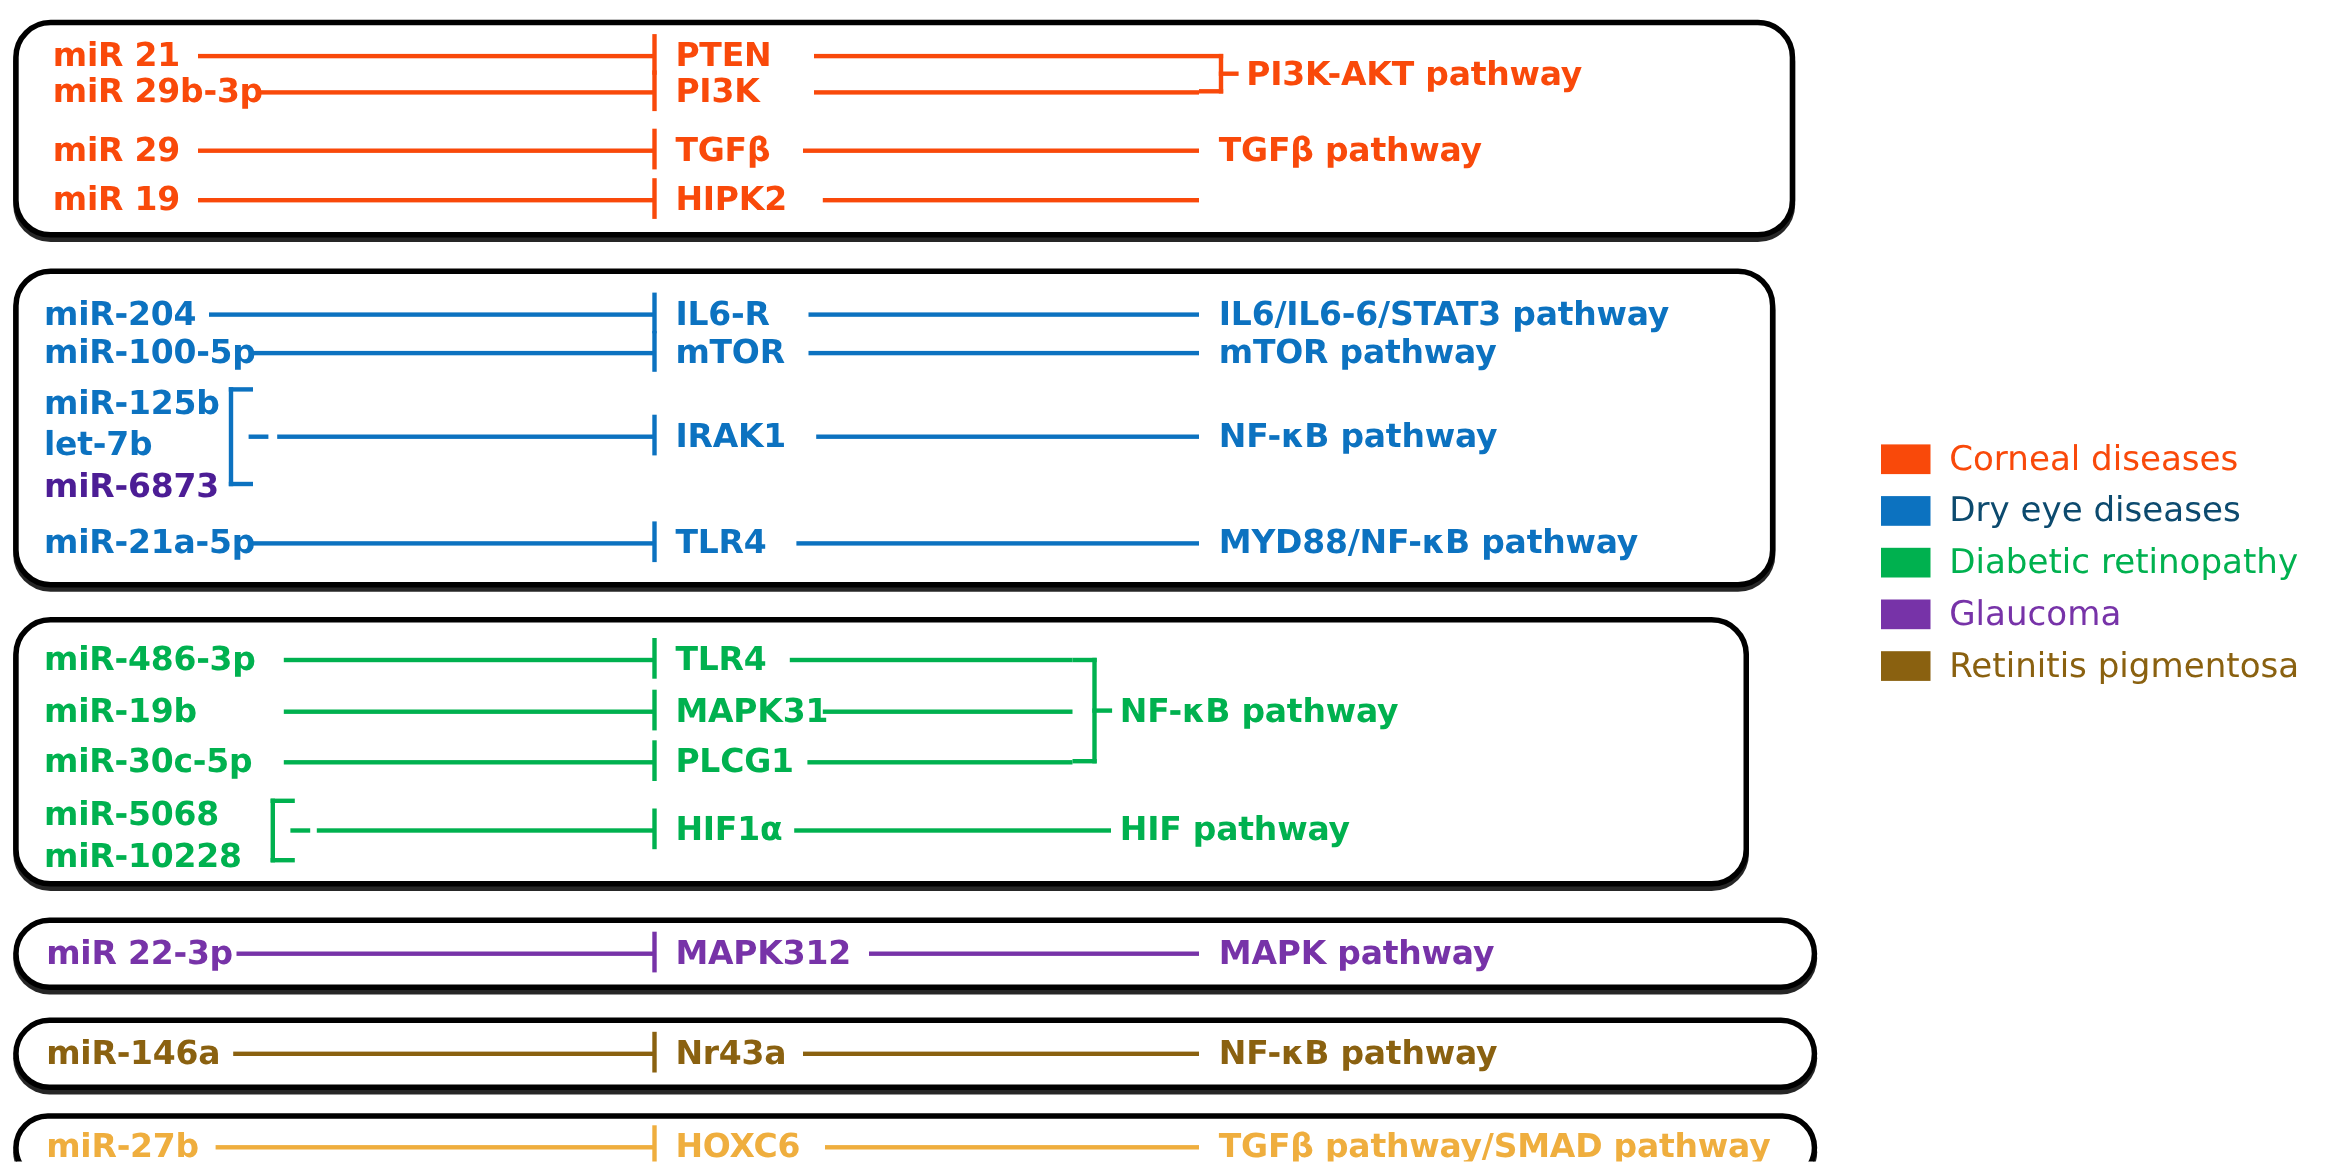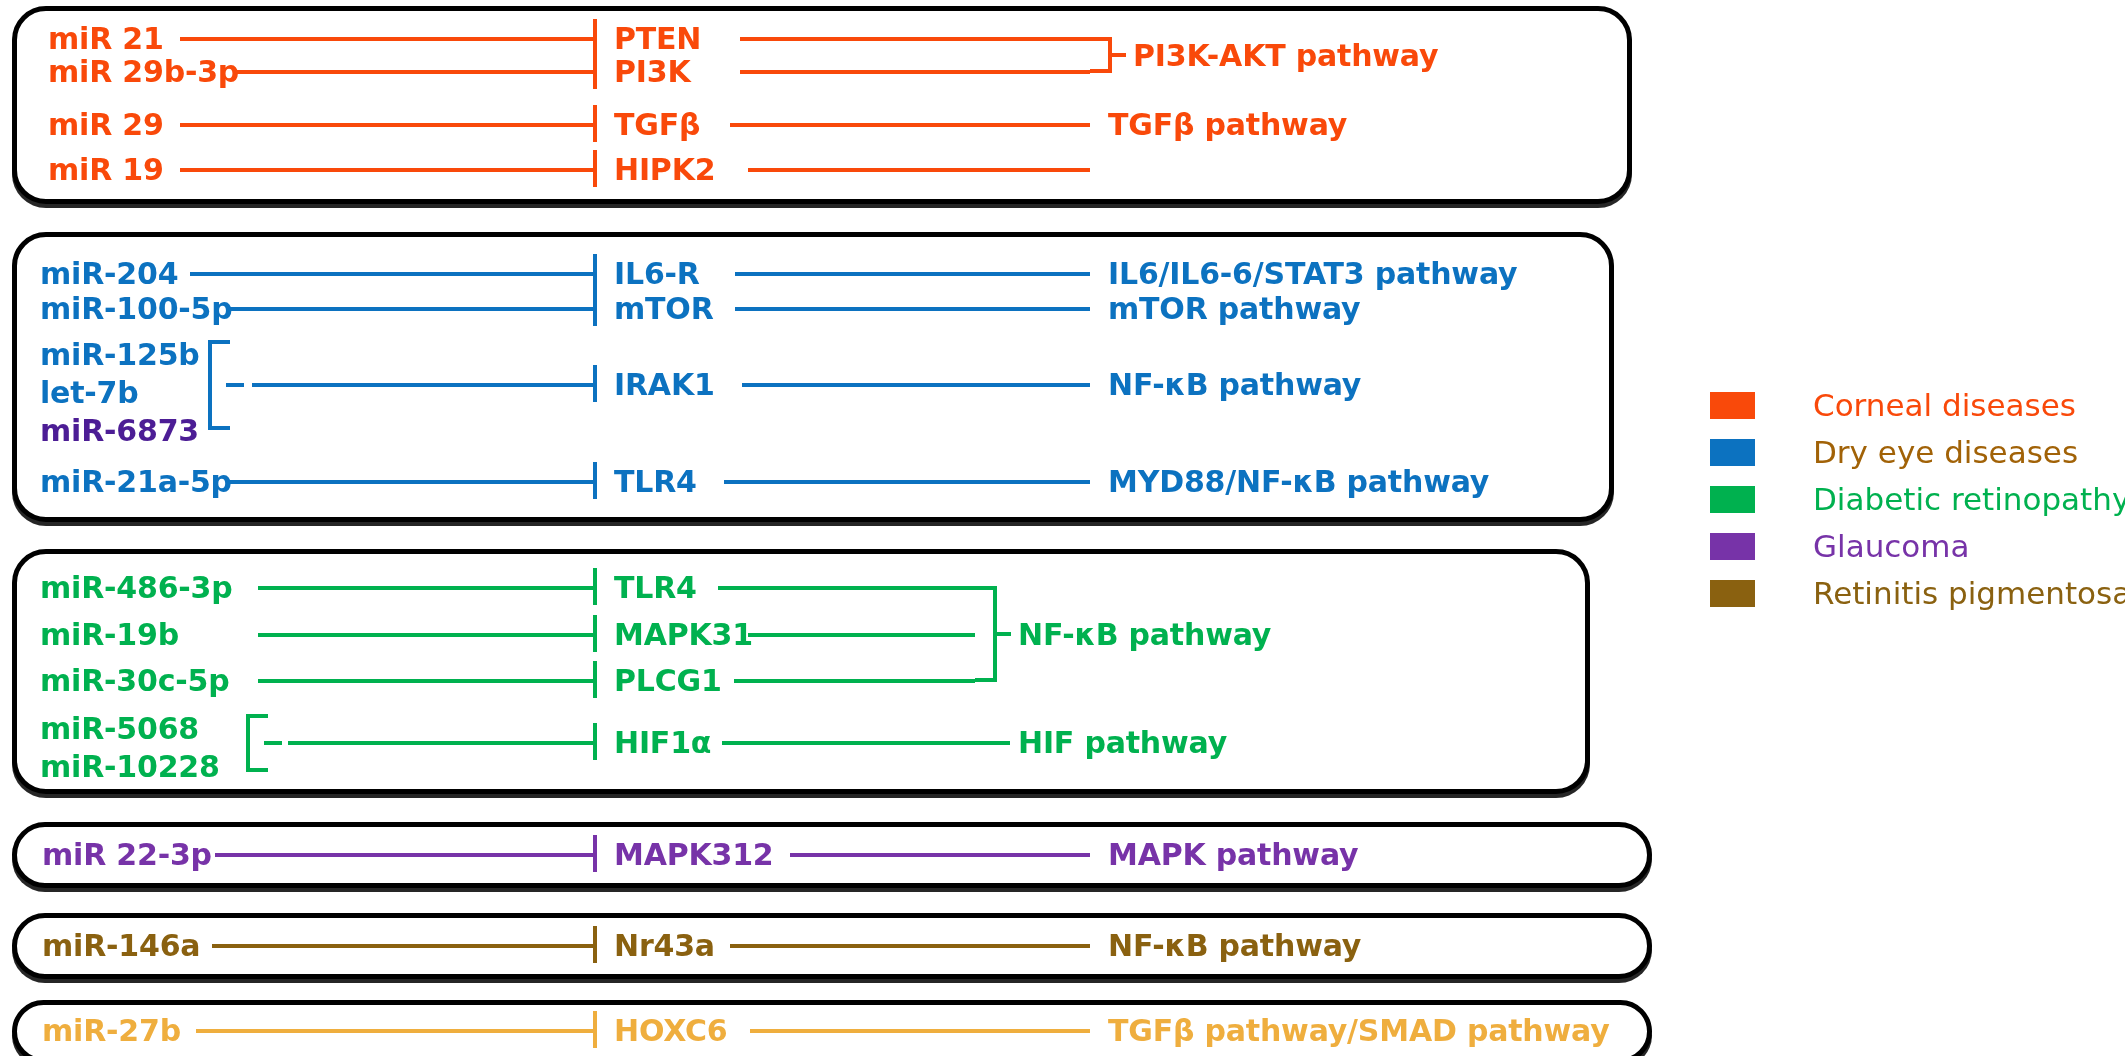--- a/index.html
+++ b/index.html
@@ -1,20 +1,20 @@
 <!DOCTYPE html>
 <html><head>
 <meta charset="utf-8">
 <style>
   html,body{margin:0;padding:0;background:#ffffff;}
   body{
     width:2125px;height:1056px;position:relative;overflow:hidden;
     font-family:"DejaVu Sans","Liberation Sans",sans-serif;
   }
-  #stage{position:absolute;left:0;top:0;width:2125px;height:750px;}
+  #stage{position:absolute;left:0;top:12px;width:2125px;height:750px;}
 
   
   .box{
     position:absolute;
     border:5px solid #000000;
     border-radius:34px;
     background:#ffffff;
     box-sizing:border-box;
     box-shadow:0 4px 0 0 rgba(0,0,0,0.85);
   }
@@ -38,21 +38,21 @@
   
   .brk{position:absolute;box-sizing:border-box;}
   .brk.right{border:4px solid currentColor;border-left:none;border-radius:0;}
   .brk.left{border:4px solid currentColor;border-right:none;border-radius:0;}
   .brk-stub{position:absolute;height:4px;}
 
   
   #legend{position:absolute;left:1710px;top:382px;width:400px;}
   .leg-row{display:flex;align-items:center;height:47px;}
   .leg-sw{width:45px;height:27px;flex:0 0 45px;margin-right:17px;}
-  .leg-txt{font-size:31px;line-height:1;white-space:nowrap;margin-left:41px;}
+  .leg-txt{font-size:31px;line-height:1;white-space:nowrap;}
 </style>
 </head>
 <body>
 
 <div id="stage">
 
   <div class="box" style="left:12px;top:6px;width:1620px;height:198px;"></div>
 
   <div class="lbl mir" style="left:48px;top:24px;color:#F9490A;">miR 21</div>
   <div class="hline" style="left:180px;top:37px;width:415px;background:#F9490A;"></div>
@@ -177,21 +177,21 @@
 
   <div id="legend">
 
     <div class="leg-row">
       <span class="leg-sw" style="background:#F9490A;"></span>
       <span class="leg-txt" style="color:#F9490A;">Corneal diseases</span>
     </div>
 
     <div class="leg-row">
       <span class="leg-sw" style="background:#0C72C0;"></span>
-      <span class="leg-txt" style="color:#a16207;">Dry eye diseases</span>
+      <span class="leg-txt" style="color:#0c4a6e;">Dry eye diseases</span>
     </div>
 
     <div class="leg-row">
       <span class="leg-sw" style="background:#00B14F;"></span>
       <span class="leg-txt" style="color:#00B14F;">Diabetic retinopathy</span>
     </div>
 
     <div class="leg-row">
       <span class="leg-sw" style="background:#7733A8;"></span>
       <span class="leg-txt" style="color:#7733A8;">Glaucoma</span>

